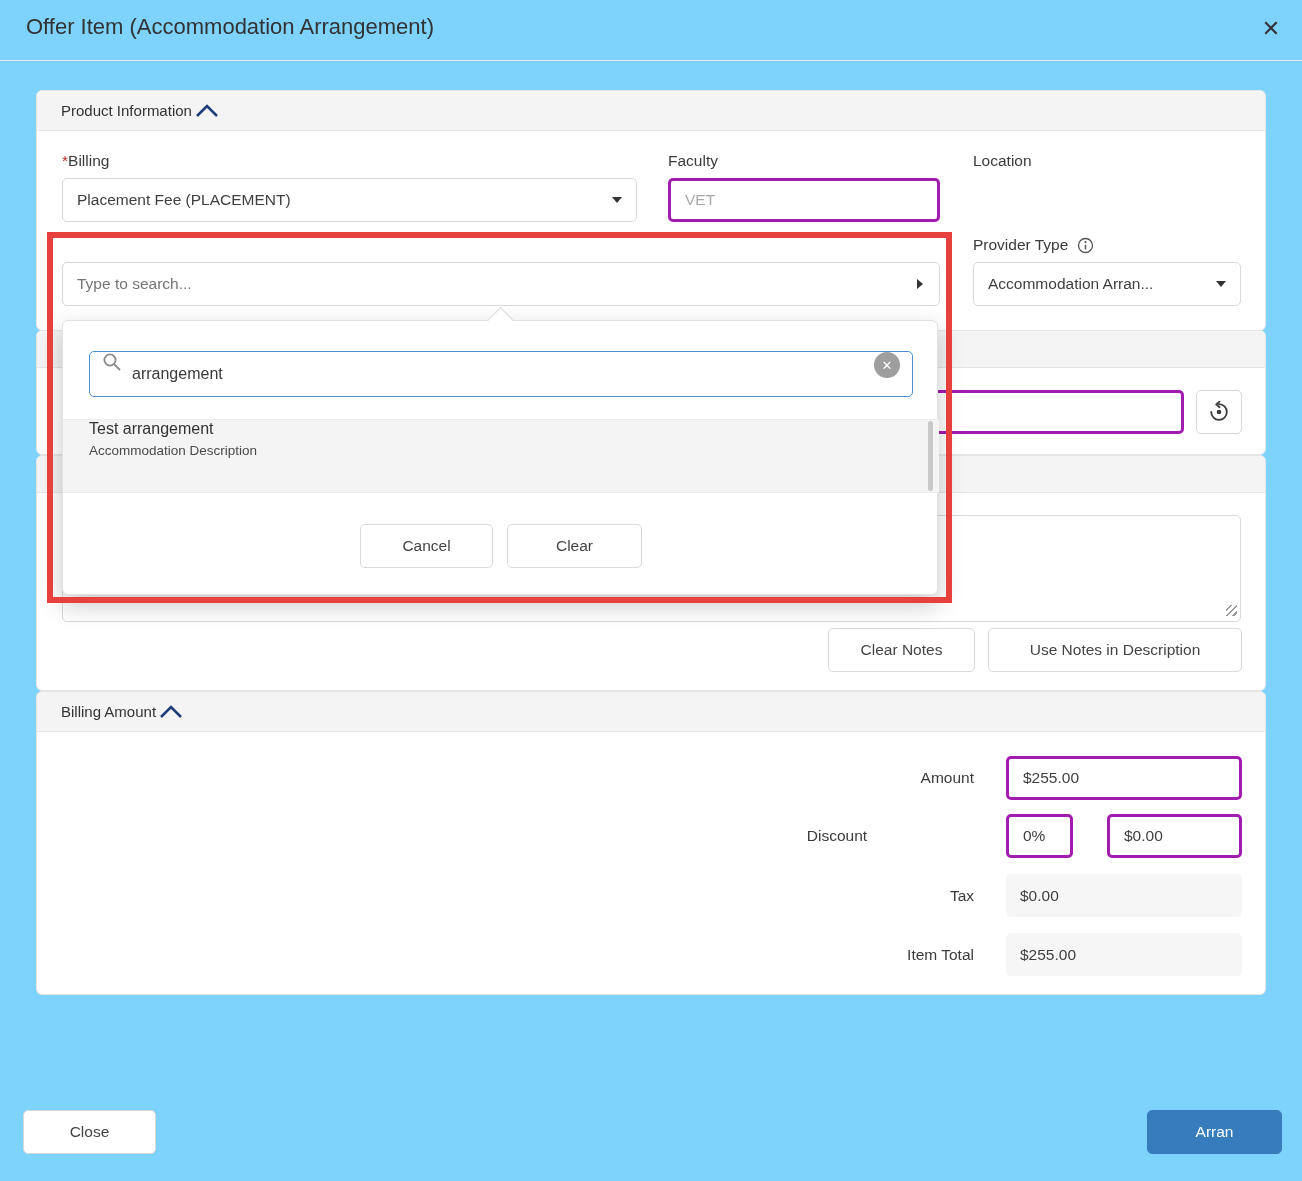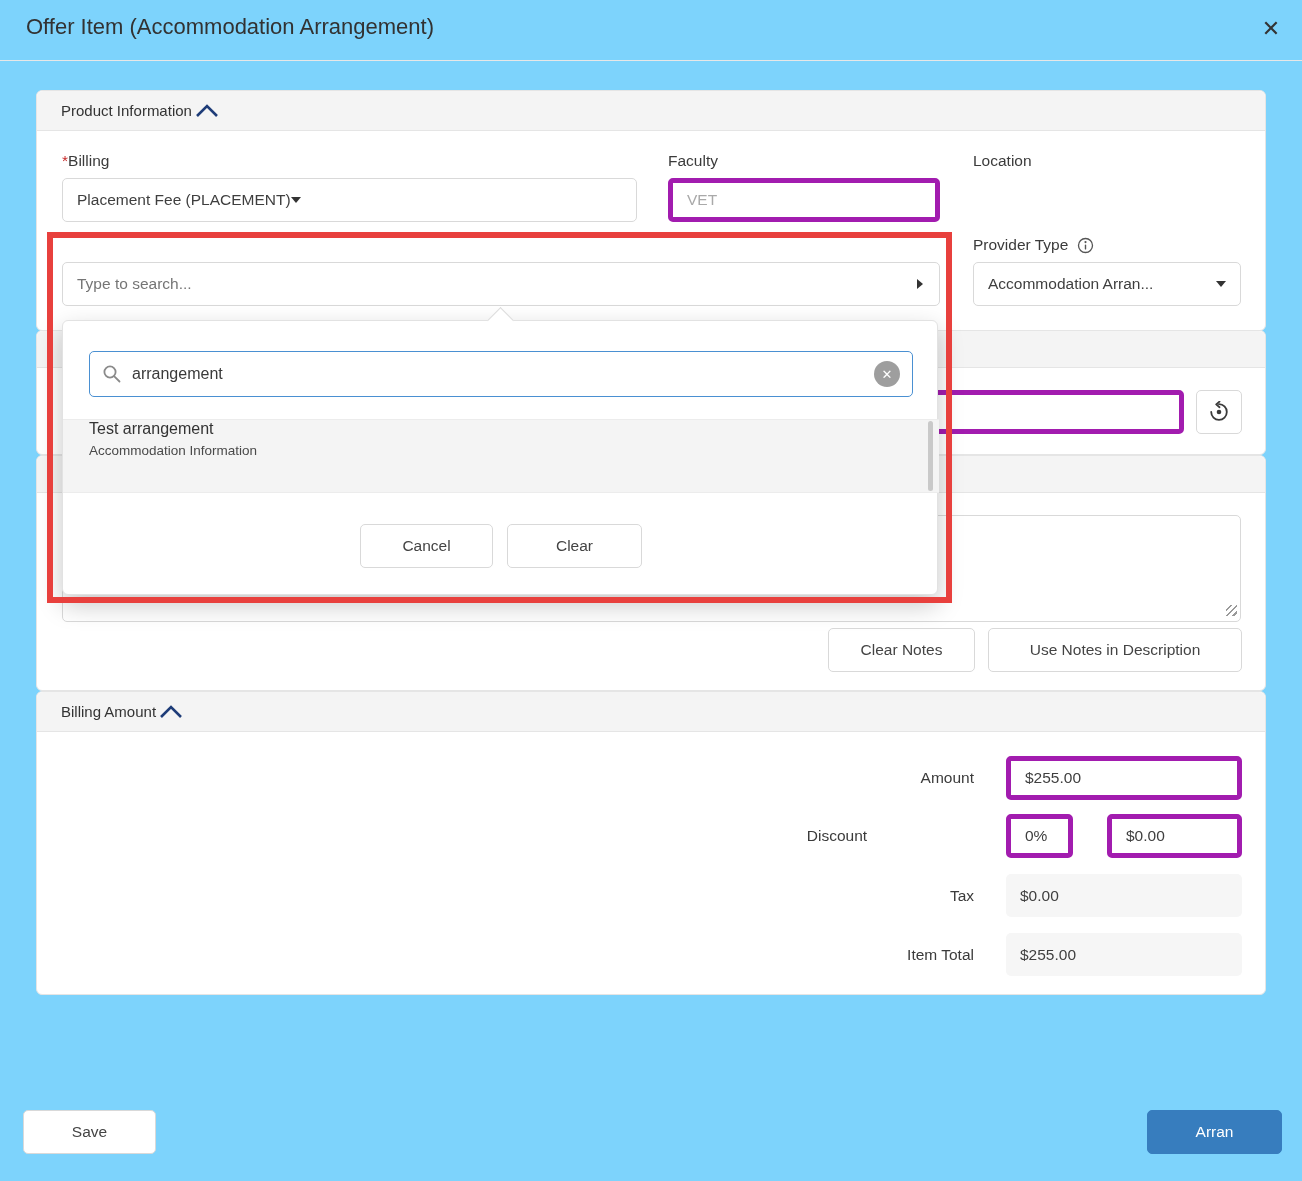--- a/index.html
+++ b/index.html
@@ -2,41 +2,41 @@
 <html><head>
 <meta charset="utf-8">
 <style>
   * { margin:0; padding:0; box-sizing:border-box; }
   body { font-family:"Liberation Sans", sans-serif; background:#fff; }
   .stage { position:relative; width:1302px; height:1181px; background:#7dd3fc; overflow:hidden; }
   .abs { position:absolute; }
   .label { font-size:15.5px; color:#3b3b3b; }
   .field { border:1px solid #d9d9d9; border-radius:5px; background:#fff; font-size:15.5px;
            color:#3f3f3f; display:flex; align-items:center; padding:0 14px; }
-  input.txt { border:5px solid #a21caf; border-radius:5px; background:#fff; font-size:15.5px;
+  input.txt { border:3px solid #a21caf; border-radius:5px; background:#fff; font-size:15.5px;
               color:#3f3f3f; padding:0 14px; outline:none; font-family:"Liberation Sans", sans-serif; }
   input.txt::placeholder { color:#a9a9a9; }
   .section { border:1px solid #e5e5e5; border-radius:6px; background:#fff; }
   .sec-header { background:#f4f4f4; border-bottom:1px solid #e5e5e5; border-radius:6px 6px 0 0;
                 display:flex; align-items:center; justify-content:flex-start; padding:0 24px; }
   .sec-title { font-size:15px; color:#333; }
   .btn { display:flex; align-items:center; justify-content:center; background:#fff;
          border:1px solid #d9d9d9; border-radius:5px; font-size:15.5px; color:#444; cursor:pointer; }
   .btn-primary { background:#377dbe; border-color:#377dbe; color:#fff; }
   .caret-down { width:0; height:0; border-left:5px solid transparent; border-right:5px solid transparent;
                 border-top:6px solid #333; }
   .caret-right { width:0; height:0; border-top:5px solid transparent; border-bottom:5px solid transparent;
                  border-left:6px solid #333; }
   .gray-box { background:#f6f6f6; border-radius:5px; display:flex; align-items:center;
               padding:0 14px; font-size:15.5px; color:#3f3f3f; }
   .popup { background:#fff; border:1px solid #e2e2e2; border-radius:6px;
            box-shadow:0 10px 26px rgba(0,0,0,.22); z-index:5; }
   .popup-arrow { width:19px; height:19px; background:#fff; transform:rotate(45deg);
                  border-left:1px solid #dcdcdc; border-top:1px solid #dcdcdc; }
-  .search-box { border:1.5px solid #4a90d2; border-radius:5px; display:flex; align-items:center;
+  .search-box { border:1.5px solid #4a90d2; border-radius:5px; display:flex; 
                 background:#fff; padding:0 12px; }
   .search-box input { flex:1; border:none; outline:none; font-size:16px; color:#3a3a3a;
                       font-family:"Liberation Sans", sans-serif; margin-left:10px; }
   .clear-circle { width:26px; height:26px; border-radius:50%; background:#9e9e9e; color:#fff;
                   display:flex; align-items:center; justify-content:center; font-size:13px; cursor:pointer; }
   .result-row { background:#f4f4f4; border-top:1px solid #ececec; border-bottom:1px solid #ececec; }
   .highlight { border:6px solid #e8403d; z-index:6; pointer-events:none; }
   .resize-handle { width:11px; height:11px;
                    background:repeating-linear-gradient(135deg, transparent 0 3px, #999 3px 4.5px); }
   .rlabel { text-align:right; font-size:15.5px; color:#3b3b3b; }
@@ -56,21 +56,21 @@
       <span class="sec-title">Product Information</span>
       <svg width="30" height="20" viewBox="0 0 30 20">
         <polyline points="5,15 15,5 25,15" fill="none" stroke="#1e3c78" stroke-width="2.6"></polyline>
       </svg>
     </div>
   </div>
 
   <div class="abs label" style="left:62px; top:152px;">
     <span style="color:#c62828;">*</span><span>Billing</span>
   </div>
-  <div class="abs field" style="left:62px; top:178px; width:575px; height:44px; cursor:pointer;">
+  <div class="abs field" style="left:62px; top:178px; width:575px; height:44px; justify-content:space-between; cursor:pointer;">
     <span>Placement Fee (PLACEMENT)</span>
     <span class="caret-down"></span>
   </div>
 
   <div class="abs label" style="left:668px; top:152px;">Faculty</div>
   <input class="abs txt disabled" style="left: 668px; top: 178px; width: 272px; height: 44px; color: rgb(169, 169, 169);" value="VET">
 
   <div class="abs label" style="left:973px; top:152px;">Location</div>
 
   <div class="abs label" style="left:62px; top:236px;margin-top:41px;">Provider</div>
@@ -139,38 +139,38 @@
   <div class="abs rlabel" style="left:700px; top:814px; width:274px; line-height:44px;text-align:center;">Discount</div>
   <input class="abs txt" style="left: 1006px; top: 814px; width: 67px; height: 44px;" value="0%">
   <input class="abs txt" style="left: 1107px; top: 814px; width: 135px; height: 44px;" value="$0.00">
 
   <div class="abs rlabel" style="left:700px; top:874px; width:274px; line-height:43px;">Tax</div>
   <div class="abs gray-box" style="left:1006px; top:874px; width:236px; height:43px;">$0.00</div>
 
   <div class="abs rlabel" style="left:700px; top:933px; width:274px; line-height:43px;">Item Total</div>
   <div class="abs gray-box" style="left:1006px; top:933px; width:236px; height:43px;">$255.00</div>
 
-  <div class="abs btn" style="left:23px; top:1110px; width:133px; height:44px;">Save</div>
+  <div class="abs btn" style="left:23px; top:1110px; width:133px; height:44px;">Close</div>
   <div class="abs btn btn-primary" style="left:1147px; top:1110px; width:135px; height:44px;">Arran</div>
 
   <div class="abs popup" style="left:62px; top:320px; width:876px; height:275px;">
     <div class="popup-arrow abs" style="left:428px; top:-10px;"></div>
 
     <div class="search-box abs" style="left:26px; top:30px; width:824px; height:46px;">
       <svg width="20" height="20" viewBox="0 0 20 20">
         <circle cx="8" cy="8" r="5.6" fill="none" stroke="#8a8a8a" stroke-width="1.8"></circle>
         <line x1="12.3" y1="12.3" x2="17.5" y2="17.5" stroke="#8a8a8a" stroke-width="1.8" stroke-linecap="round"></line>
       </svg>
       <input value="arrangement" style="">
       <span class="clear-circle">✕</span>
     </div>
 
     <div class="result-row abs" style="left:0; top:98px; width:876px; height:74px; padding:0 0 0 26px;">
       <div style="font-size:16px; color:#333;">Test arrangement</div>
-      <div style="font-size:13.5px; color:#4a4a4a; margin-top:5px;">Accommodation Information</div>
+      <div style="font-size:13.5px; color:#4a4a4a; margin-top:5px;">Accommodation Description</div>
     </div>
     <div class="abs" style="left:865px; top:100px; width:5px; height:70px; background:#c9c9c9; border-radius:3px;"></div>
 
     <div class="btn abs" style="left:297px; top:203px; width:133px; height:44px;">Cancel</div>
     <div class="btn abs" style="left:444px; top:203px; width:135px; height:44px;">Clear</div>
   </div>
 
   <div class="abs highlight" style="left:47px; top:232px; width:905px; height:371px;"></div>
 
 </div>

